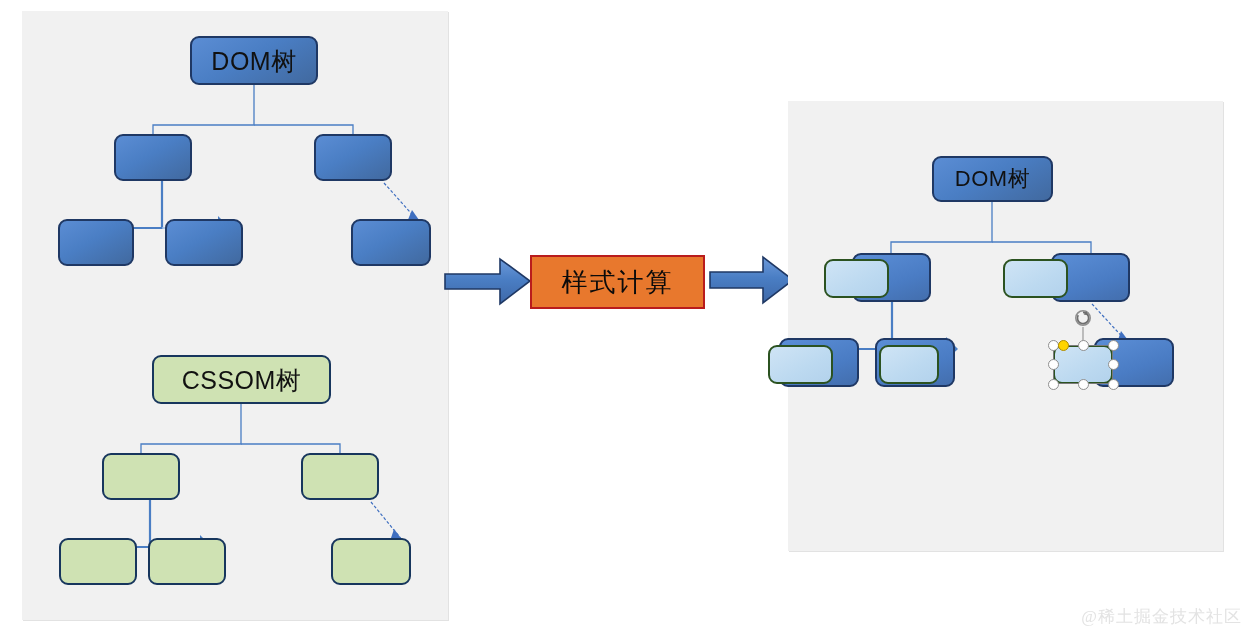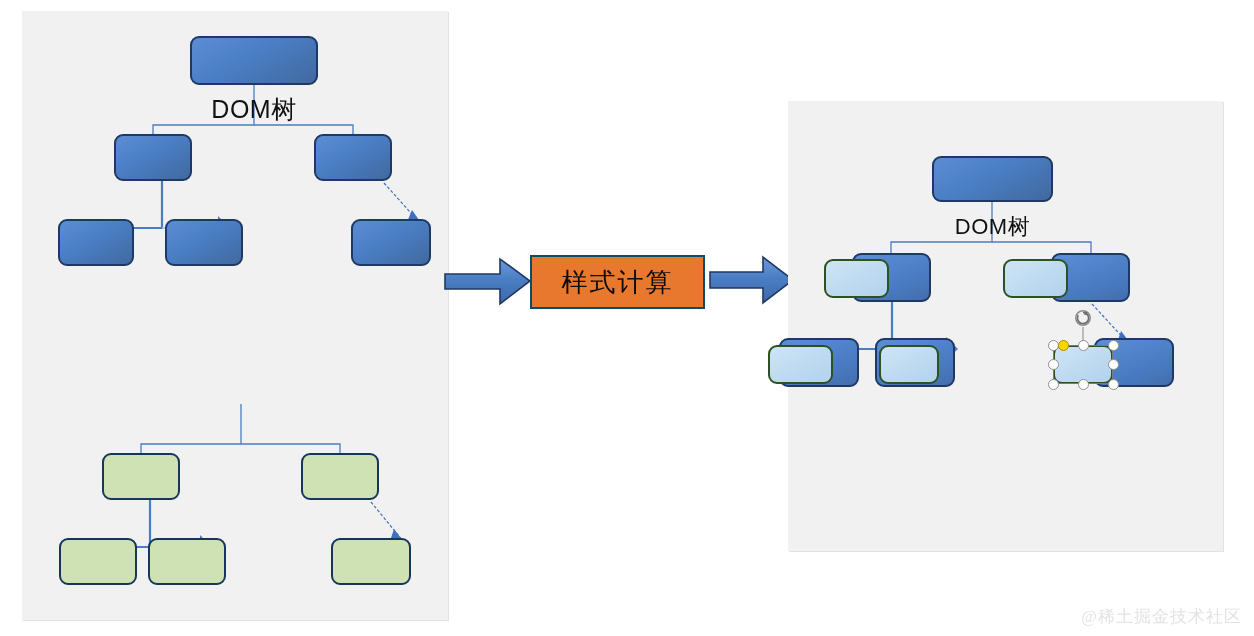--- a/index.html
+++ b/index.html
@@ -56,21 +56,20 @@
     position: absolute;
     left: 0; right: 0; top: 50%;
     transform: translateY(-50%);
     text-align: center;
     color: #111111;
     font-size: 25px;
     line-height: 1;
     letter-spacing: 0.5px;
     white-space: nowrap;
     font-family: "Liberation Sans", "DejaVu Sans", sans-serif;
-    margin-top: 48px;
   }
   .node-label.small { font-size: 22px; }
 
   
   .connectors {
     position: absolute;
     left: 0; top: 0;
     width: 100%;
     height: 100%;
     overflow: visible;
@@ -79,21 +78,21 @@
 
   
   #process-box {
     position: absolute;
     left: 530px;
     top: 255px;
     width: 175px;
     height: 54px;
     box-sizing: border-box;
     background: #e8782d;
-    border: 2px solid #0c4a6e;
+    border: 2px solid #b91c1c;
   }
   #process-box .plabel {
     position: absolute;
     left: 0; right: 0; top: 50%;
     transform: translateY(-50%);
     text-align: center;
     color: #0b0b0b;
     font-size: 26px;
     letter-spacing: 2px;
     font-family: "Liberation Serif", "DejaVu Serif", serif;
@@ -167,20 +166,23 @@
 
     <div class="node blue" style="left:168px; top:25px; width:128px; height:49px;">
       <span class="node-label">DOM树</span>
     </div>
     <div class="node blue" style="left:92px; top:123px; width:78px; height:47px;"></div>
     <div class="node blue" style="left:292px; top:123px; width:78px; height:47px;"></div>
     <div class="node blue" style="left:36px; top:208px; width:76px; height:47px;"></div>
     <div class="node blue" style="left:143px; top:208px; width:78px; height:47px;"></div>
     <div class="node blue" style="left:329px; top:208px; width:80px; height:47px;"></div>
 
+    <div class="node green" style="left:130px; top:344px; width:179px; height:49px;">
+      <span class="node-label">CSSOM树</span>
+    </div>
     <div class="node green" style="left:80px; top:442px; width:78px; height:47px;"></div>
     <div class="node green" style="left:279px; top:442px; width:78px; height:47px;"></div>
     <div class="node green" style="left:37px; top:527px; width:78px; height:47px;"></div>
     <div class="node green" style="left:126px; top:527px; width:78px; height:47px;"></div>
     <div class="node green" style="left:309px; top:527px; width:80px; height:47px;"></div>
   </div>
 
   <svg style="position:absolute; left:435px; top:250px; width:360px; height:90px; overflow:visible;" viewBox="0 0 360 90">
     <defs>
       <linearGradient id="arrGrad" x1="0" y1="0" x2="0" y2="1">

